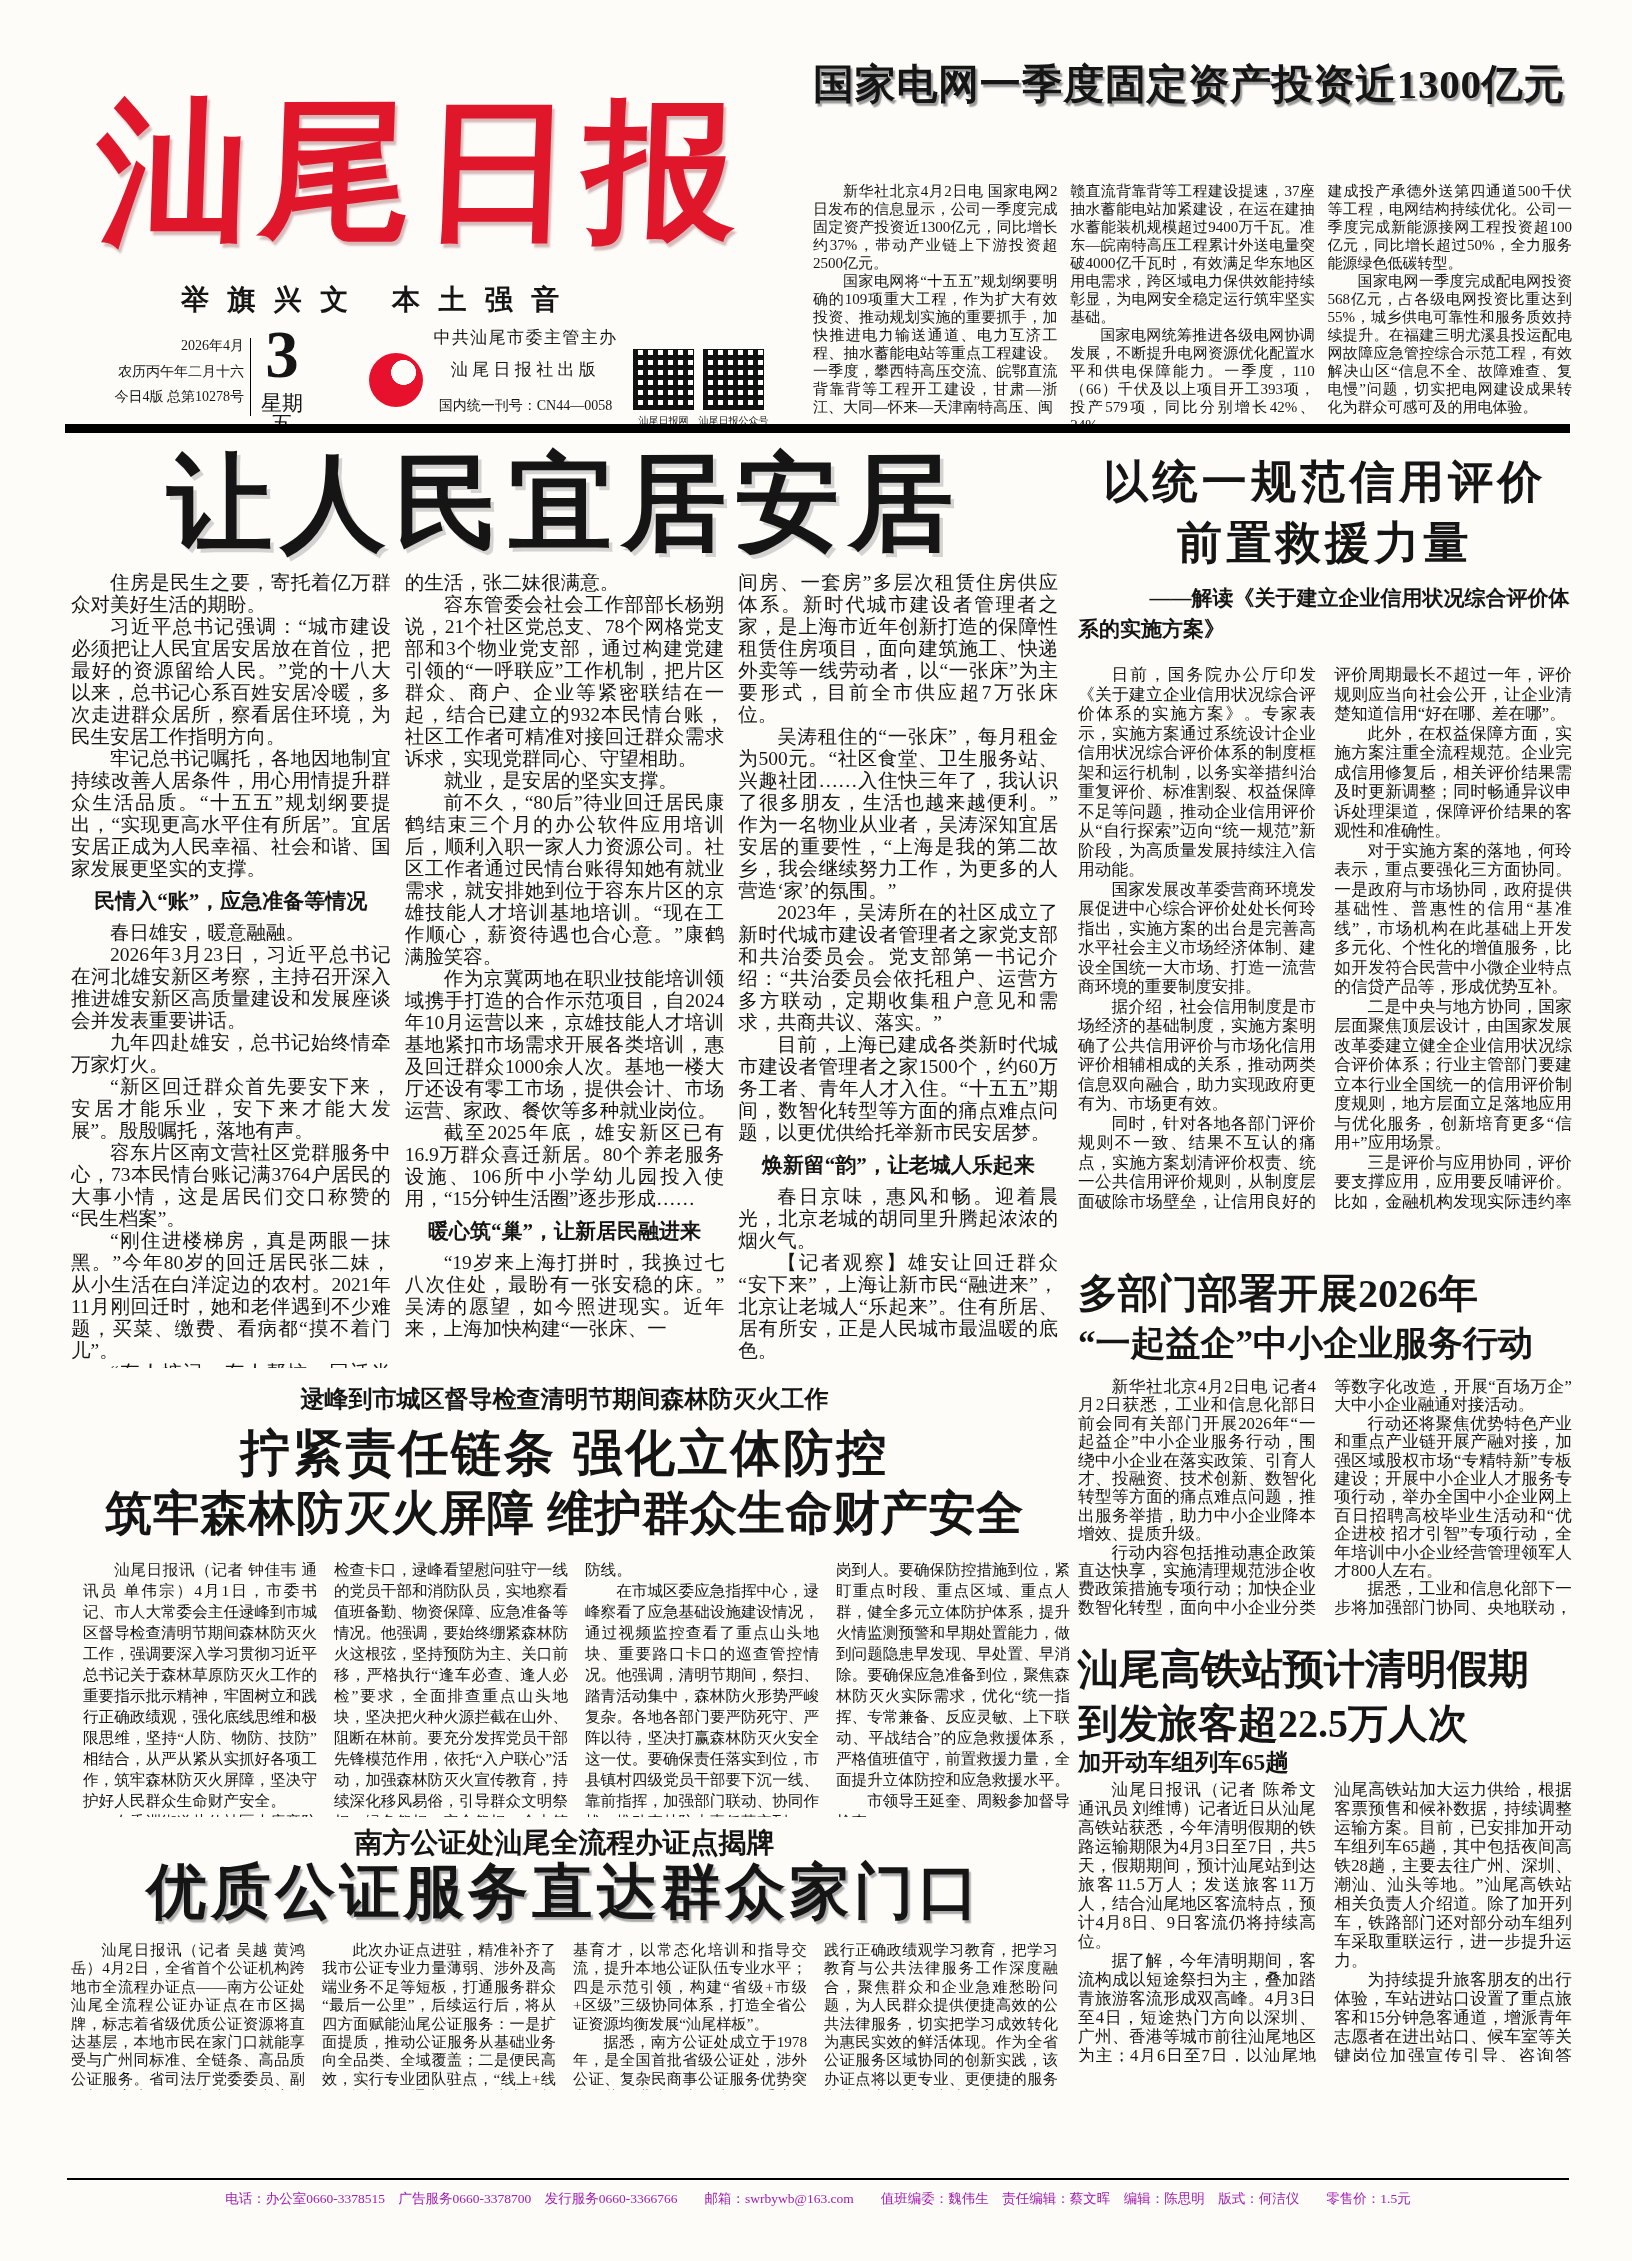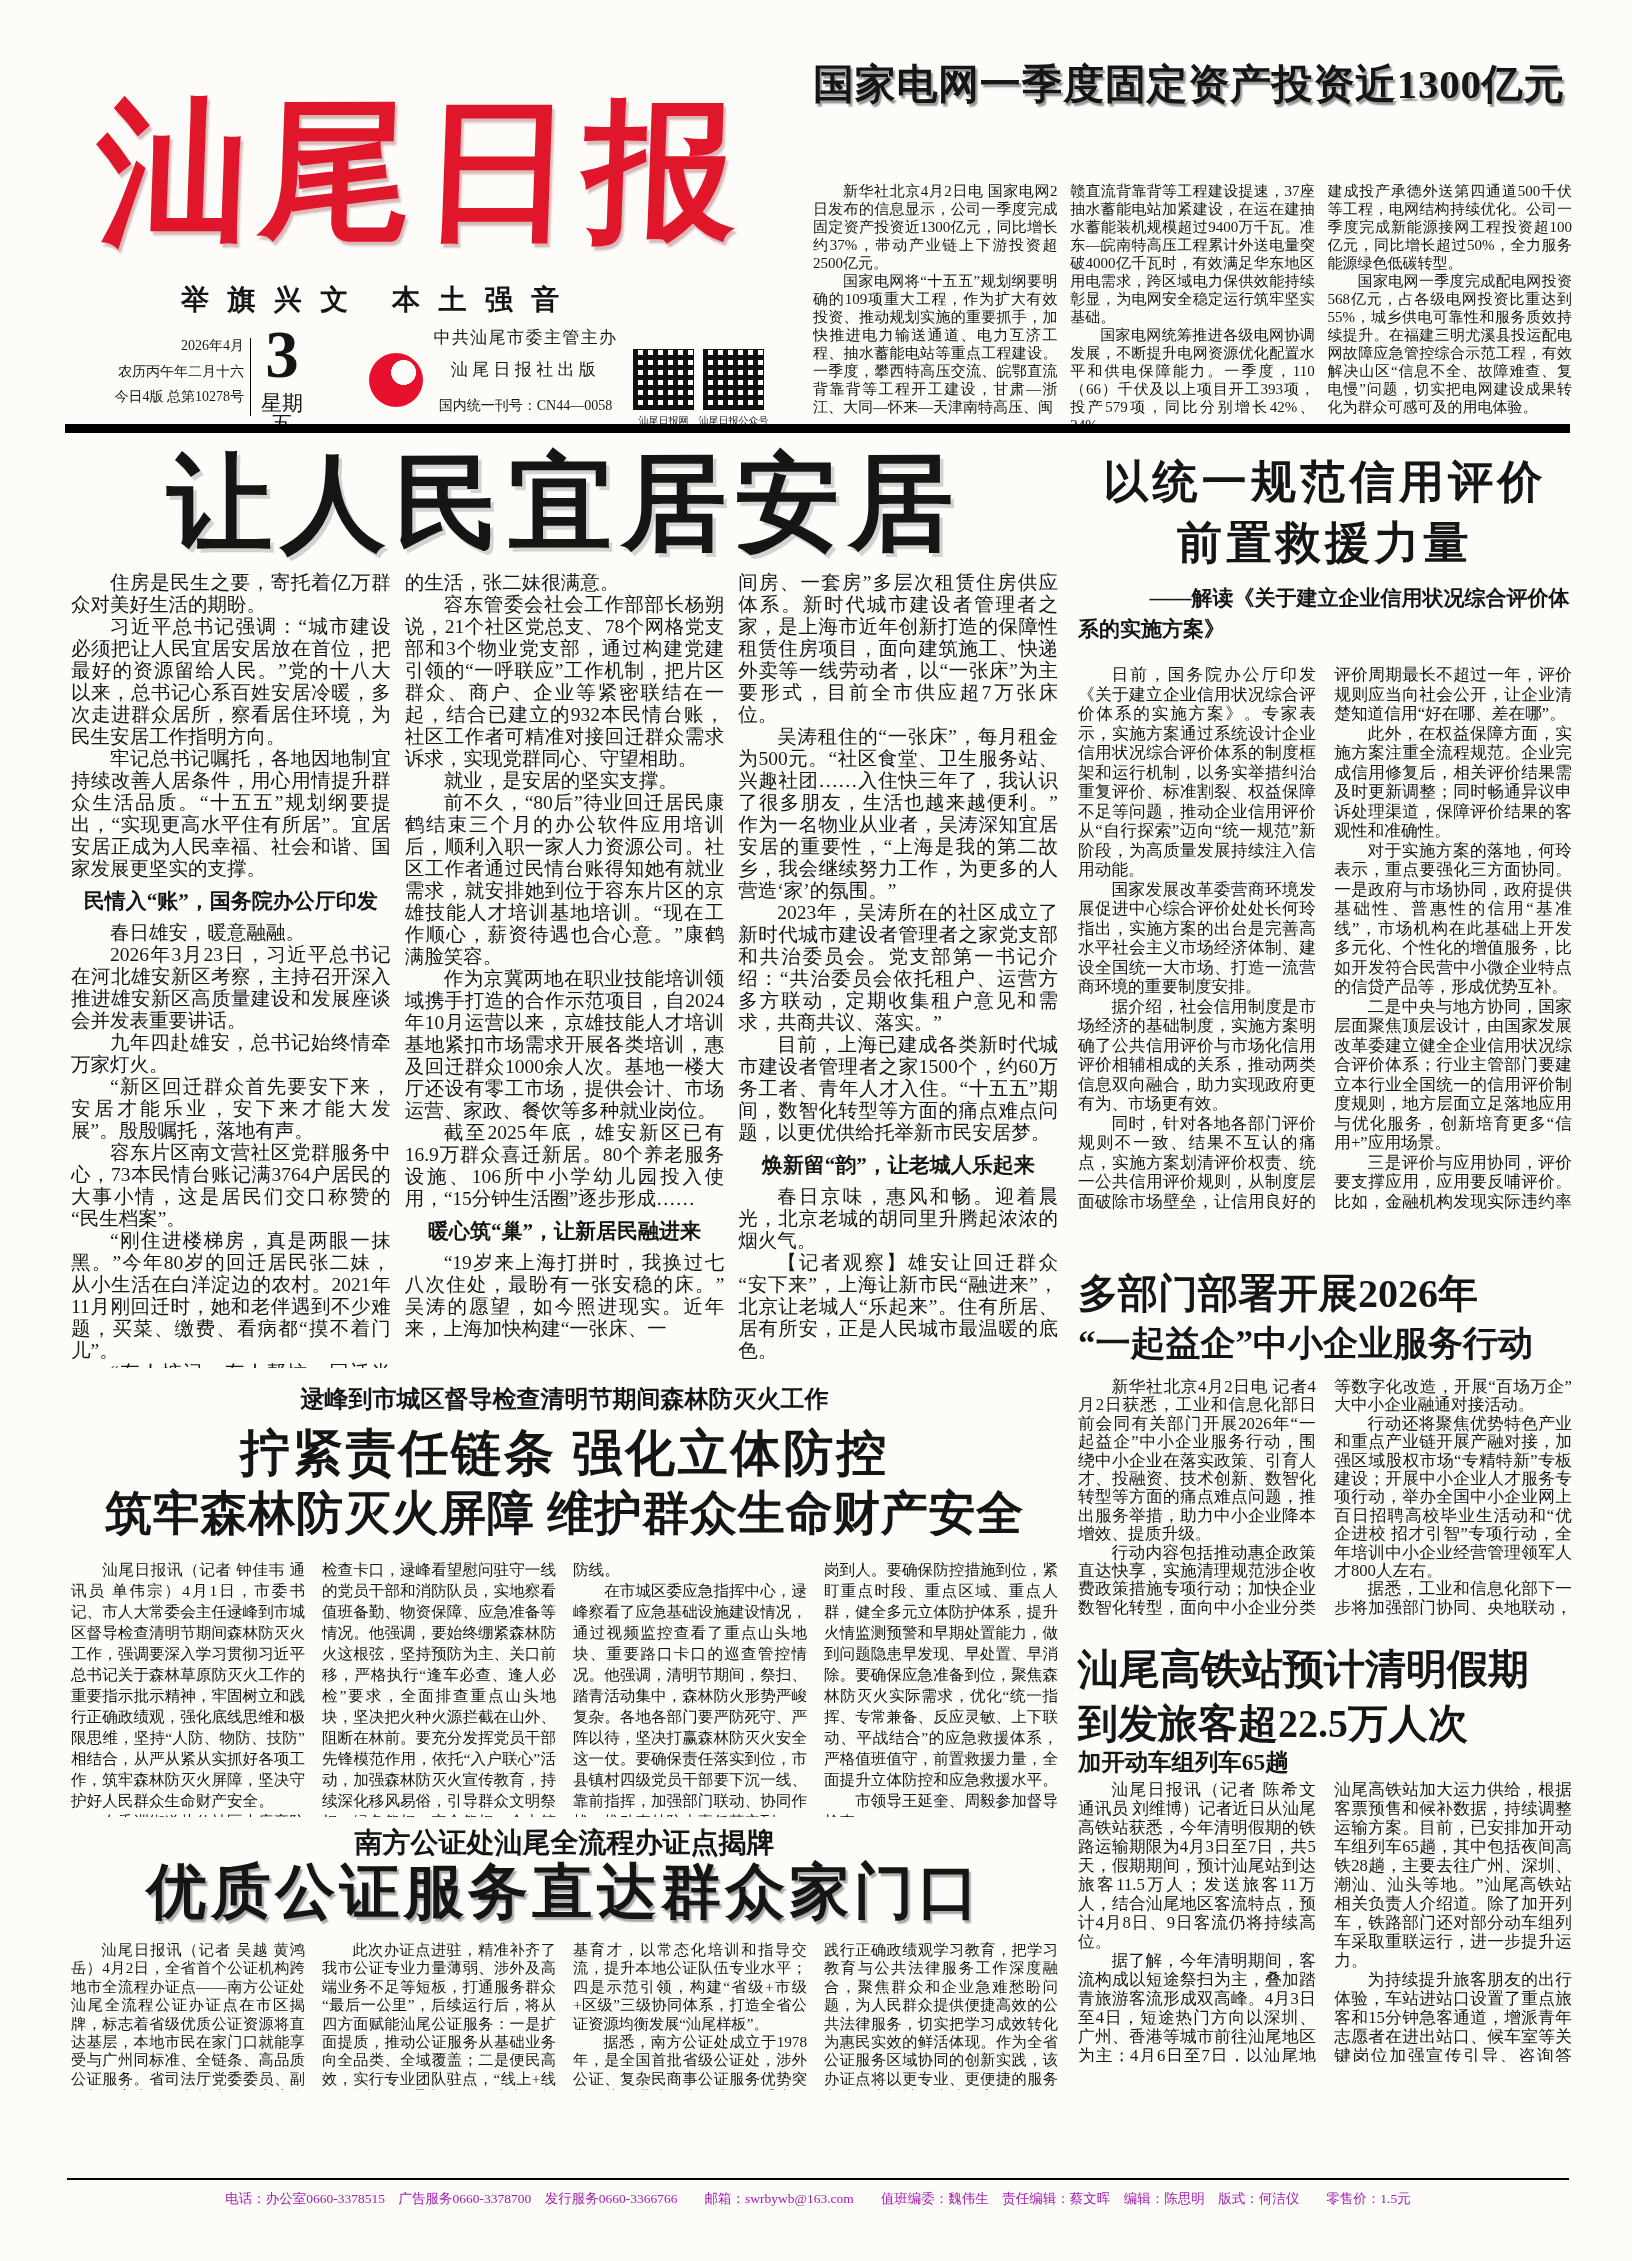--- a/index.html
+++ b/index.html
@@ -65,21 +65,21 @@
   .rail-h1 { top:1642px; font-size:41px; }
   .rail-h2 { top:1696px; font-size:40px; }
   .rail-sub { left:1078px; top:1746px; width:494px; font-size:23.4px; font-weight:bold; }
   .rail-body { left:1078px; top:1780px; width:494px; height:282px; }
 
   
   .forest-kicker { left:71px; top:1383px; width:987px; text-align:center; font-size:24px; font-weight:bold; }
   .forest-h { left:71px; width:987px; text-align:center; font-weight:900; white-space:nowrap; }
   .forest-h1 { top:1420px; font-size:50px; letter-spacing:2.8px; }
   .forest-h2 { top:1482px; font-size:47px; letter-spacing:0.7px; }
-  .forest-body { left:71px; top:1559px; width:987px; height:258px; }
+  .forest-body { left:83px; top:1559px; width:987px; height:258px; }
 
   
   .notary-kicker { left:71px; top:1824px; width:987px; text-align:center; font-size:28px; font-weight:bold; }
   .notary-headline { left:71px; top:1852px; width:987px; text-align:center; font-size:60px;
     font-weight:900; letter-spacing:4.3px; white-space:nowrap; text-shadow:2.1px 2.8px 1.4px #aaa; }
   .notary-body { left:71px; top:1941px; width:987px; height:149px; }
 
   
   .banner { left:82px; top:2093px; width:1470px; height:68px; background:#e60012; }
   .banner-text { width:100%; text-align:center; line-height:68px; font-size:40px; font-weight:900;
@@ -151,21 +151,21 @@
   </div>
 
   <div class="abs black-bar"></div>
 
   <div class="abs lead-headline">让人民宜居安居</div>
   <div class="abs lead-body colset g20">
     <div class="col">
         <p>住房是民生之要，寄托着亿万群众对美好生活的期盼。</p>
         <p>习近平总书记强调：“城市建设必须把让人民宜居安居放在首位，把最好的资源留给人民。”党的十八大以来，总书记心系百姓安居冷暖，多次走进群众居所，察看居住环境，为民生安居工作指明方向。</p>
         <p>牢记总书记嘱托，各地因地制宜持续改善人居条件，用心用情提升群众生活品质。“十五五”规划纲要提出，“实现更高水平住有所居”。宜居安居正成为人民幸福、社会和谐、国家发展更坚实的支撑。</p>
-        <p class="subhead">民情入“账”，国务院办公厅印发</p>
+        <p class="subhead">民情入“账”，应急准备等情况</p>
         <p>春日雄安，暖意融融。</p>
         <p>2026年3月23日，习近平总书记在河北雄安新区考察，主持召开深入推进雄安新区高质量建设和发展座谈会并发表重要讲话。</p>
         <p>九年四赴雄安，总书记始终情牵万家灯火。</p>
         <p>“新区回迁群众首先要安下来，安居才能乐业，安下来才能大发展”。殷殷嘱托，落地有声。</p>
         <p>容东片区南文营社区党群服务中心，73本民情台账记满3764户居民的大事小情，这是居民们交口称赞的“民生档案”。</p>
         <p>“刚住进楼梯房，真是两眼一抹黑。”今年80岁的回迁居民张二妹，从小生活在白洋淀边的农村。2021年11月刚回迁时，她和老伴遇到不少难题，买菜、缴费、看病都“摸不着门儿”。</p>
         <p>“有人惦记、有人帮忙，回迁半年我就适应了，日子过得特别舒坦。”提起现在</p>
       </div>
     <div class="col">
         <p class="noindent">的生活，张二妹很满意。</p>

